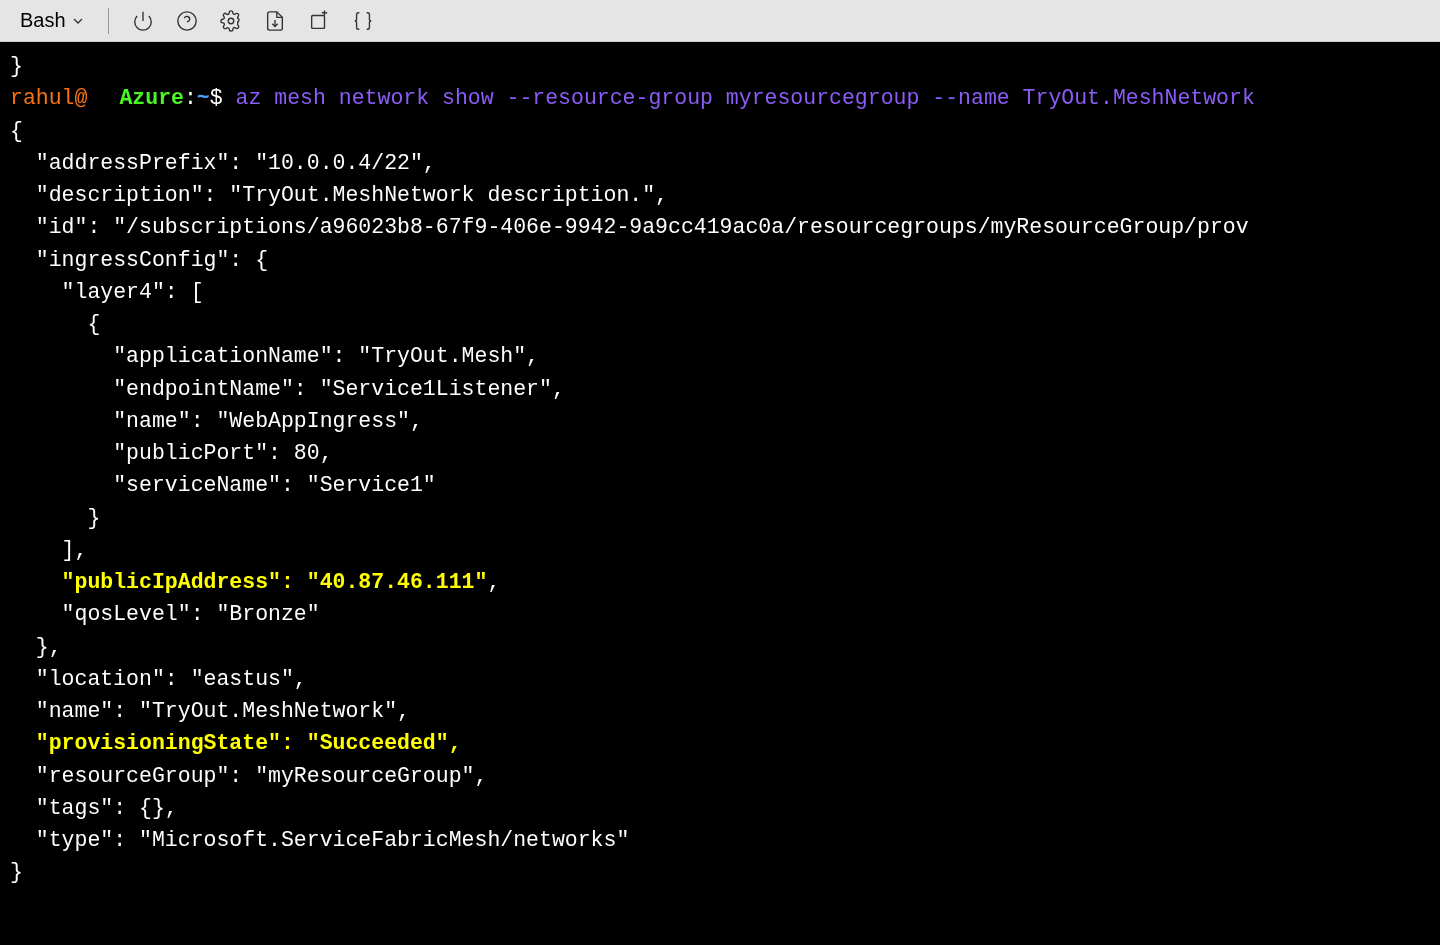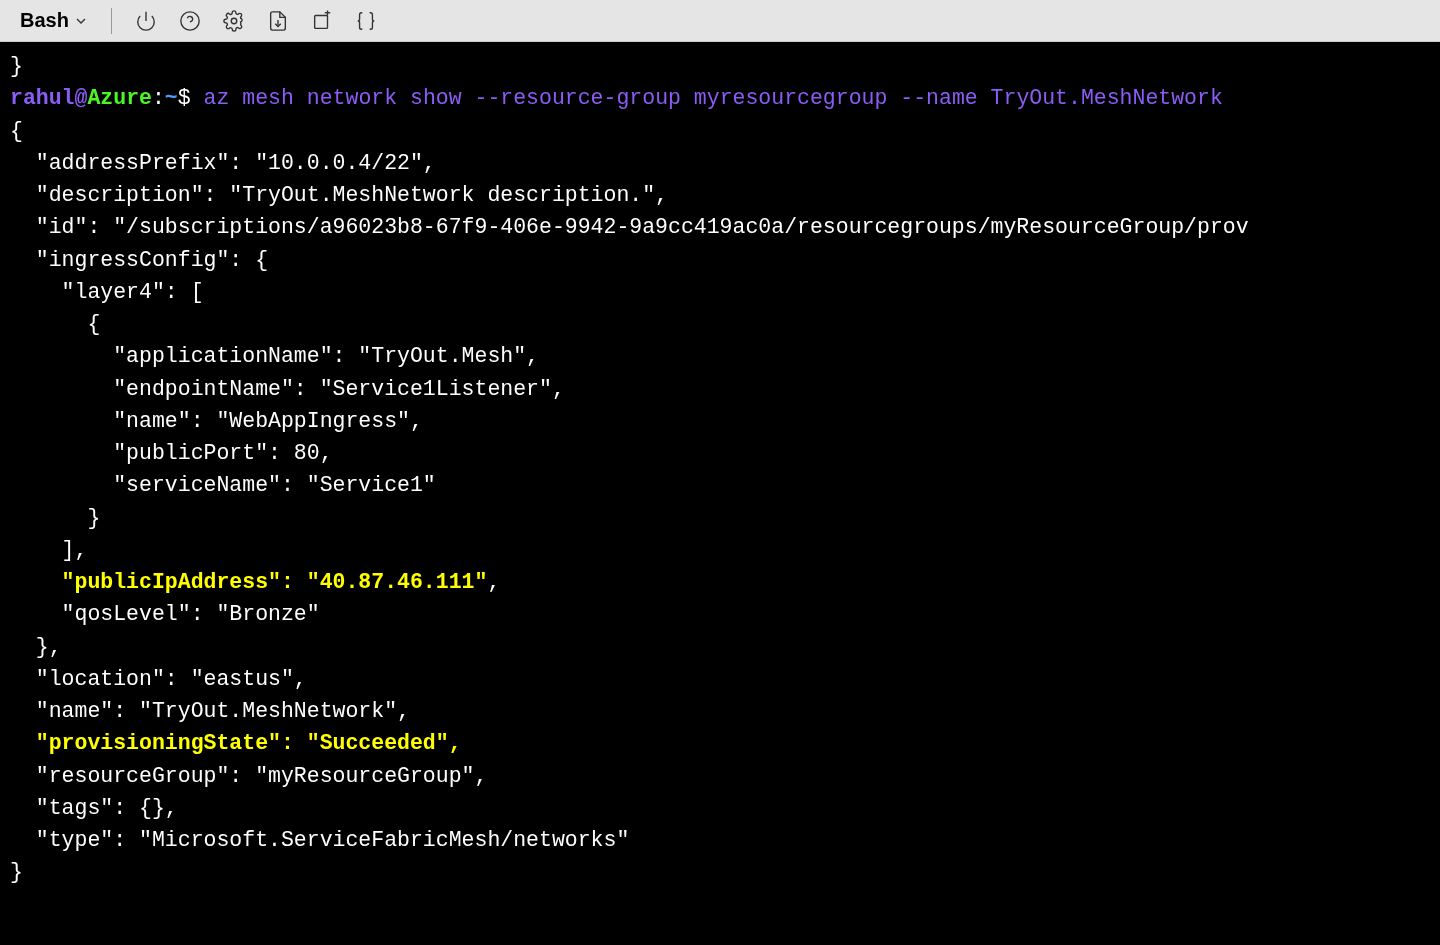--- a/index.html
+++ b/index.html
@@ -23,21 +23,21 @@
       gap: 4px;
       border-bottom: 1px solid #ccc;
     }
     .shell-selector {
       display: flex;
       align-items: center;
       gap: 4px;
       cursor: pointer;
       padding: 4px 8px;
       font-size: 20px;
-      font-weight: 700;
+      font-weight: 400;
       color: #000;
     }
     .chevron-svg {
       width: 16px;
       height: 16px;
     }
     .divider {
       width: 1px;
       height: 26px;
       background: #999;
@@ -63,26 +63,27 @@
       background: #000;
       padding: 8px 10px;
       font-family: "Consolas", "Courier New", monospace;
       font-size: 21.5px;
       line-height: 1.5;
       color: #fff;
       white-space: pre;
       overflow: hidden;
     }
     .prompt-user {
-      color: #8b5cf6;
-      font-weight: bold;
+      color: #f97316;
+      font-weight: normal;
     }
     .prompt-host {
       color: #4AF626;
       font-weight: bold;
+      padding-left: 32px;
     }
     .prompt-path {
       color: #4D9FFF;
       font-weight: bold;
     }
     .prompt-dollar {
       color: #fff;
     }
     .cmd {
       color: #8b5cf6;

